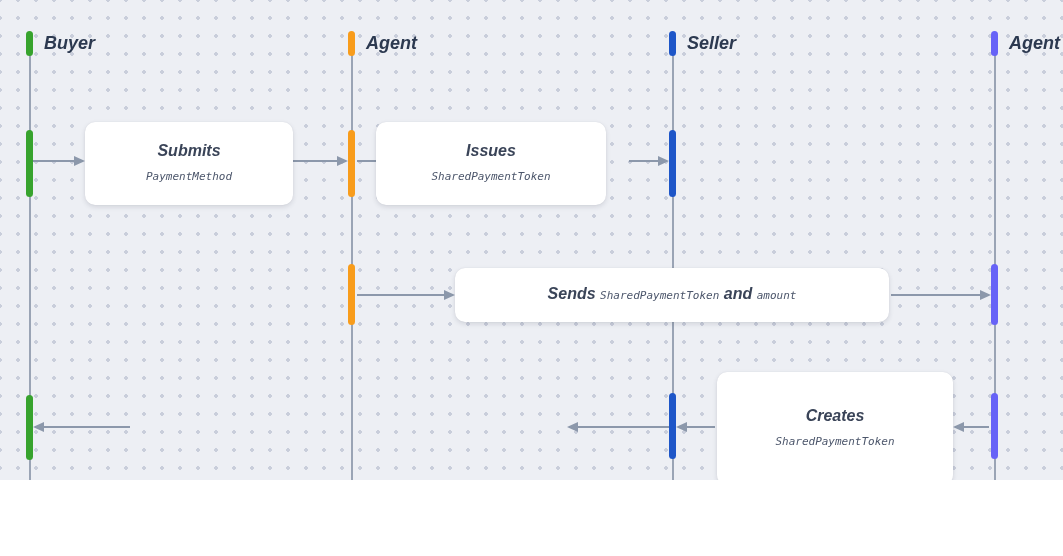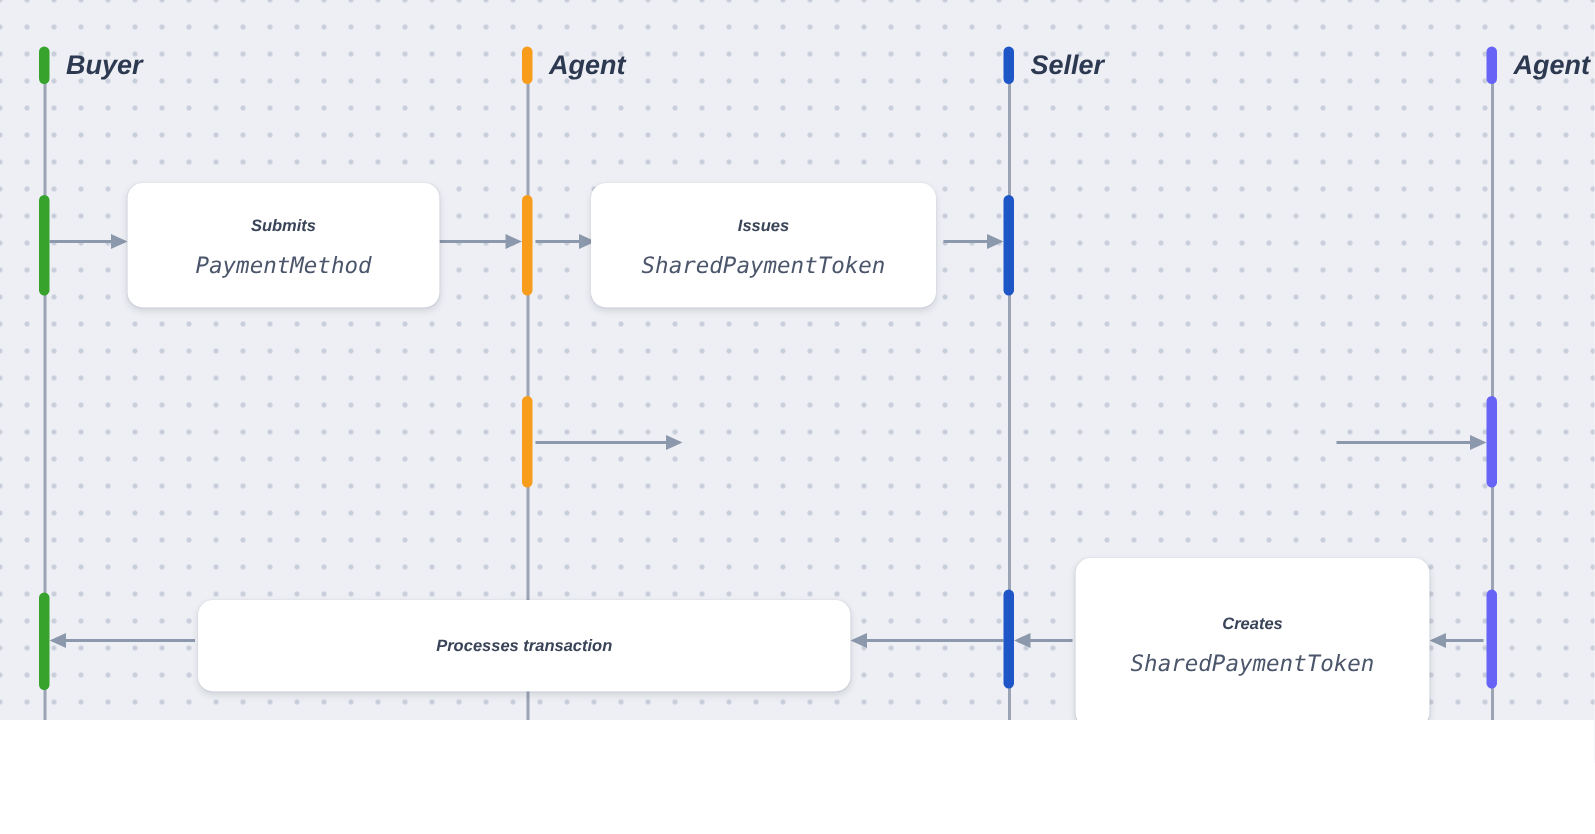--- a/index.html
+++ b/index.html
@@ -46,25 +46,25 @@
   .msg-box{
     position:absolute;z-index:3;
     background:#FFFFFF;border-radius:10px;
     box-shadow:0 2px 5px rgba(40,50,70,0.14), 0 0 1px rgba(40,50,70,0.12);
     display:flex;flex-direction:column;align-items:center;justify-content:center;
     text-align:center;
   }
   .msg-line{line-height:26px;white-space:nowrap;}
   .t-bold{
     font-family:"Liberation Sans", sans-serif;font-weight:bold;
-    font-size:11px;color:#3A4458;
+    font-size:16px;color:#3A4458;
   }
   .t-code{
     font-family:"DejaVu Sans Mono", monospace;
-    font-size:15px;color:#4C566B;
+    font-size:11px;color:#4C566B;
   }
 </style>
 </head>
 <body>
 
 <div class="stage">
 
   <div class="lifeline" style="left:29px"></div>
   <div class="lifeline" style="left:351px"></div>
   <div class="lifeline" style="left:672px"></div>
@@ -104,28 +104,33 @@
   <div class="arrow left" style="left:955px;top:426px;width:34px"></div>
   <div class="arrow left" style="left:678px;top:426px;width:37px"></div>
   <div class="arrow left" style="left:569px;top:426px;width:100px"></div>
   <div class="arrow left" style="left:35px;top:426px;width:95px"></div>
 
   <div class="msg-box" style="left:85px;top:122px;width:208px;height:83px">
     <div class="msg-line t-bold">Submits</div>
     <div class="msg-line t-code">PaymentMethod</div>
   </div>
 
-  <div class="msg-box" style="left:394px;top:122px;width:230px;height:83px">
+  <div class="msg-box" style="left:376px;top:122px;width:230px;height:83px">
     <div class="msg-line t-bold">Issues</div>
     <div class="msg-line t-code">SharedPaymentToken</div>
   </div>
 
+  <div class="msg-box" style="left:455px;top:268px;width:434px;height:54px">
+    <div class="msg-line">
+      <span class="t-bold">Sends</span>
+      <span class="t-code">SharedPaymentToken</span>
+      <span class="t-bold">and</span>
+      <span class="t-code">amount</span>
+    </div>
+  </div>
 
   <div class="msg-box" style="left:717px;top:372px;width:236px;height:113px">
     <div class="msg-line t-bold">Creates</div>
     <div class="msg-line t-code">SharedPaymentToken</div>
   </div>
 
-  <div class="msg-box" style="left:132px;top:400px;width:435px;height:61px">
-    <div class="msg-line t-bold">Processes transaction</div>
-  </div>
 
 </div>
 
 </body></html>

